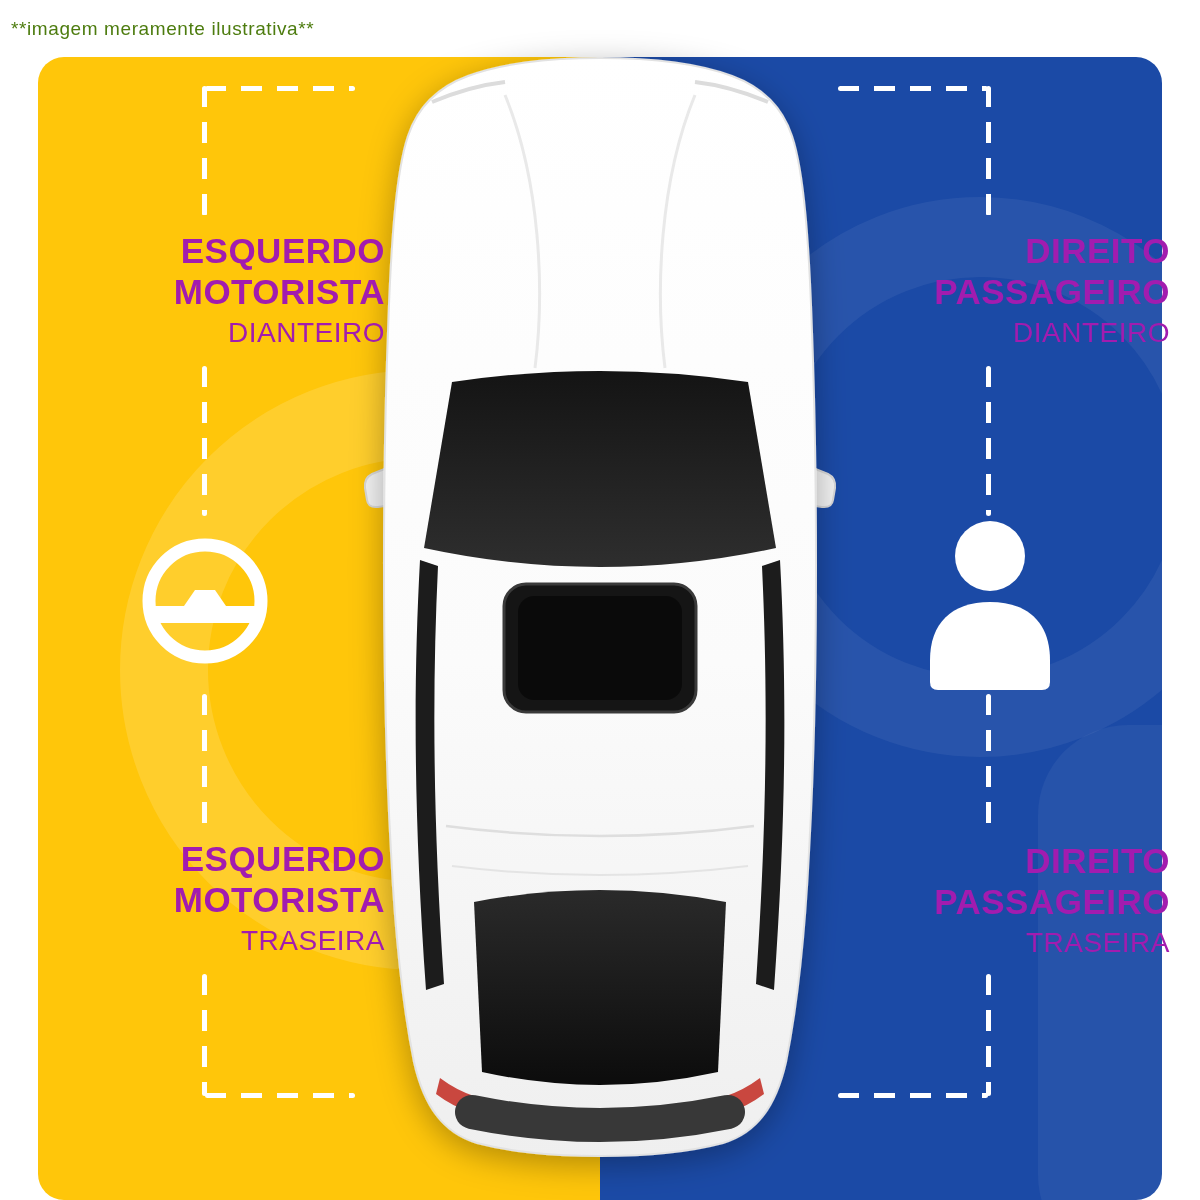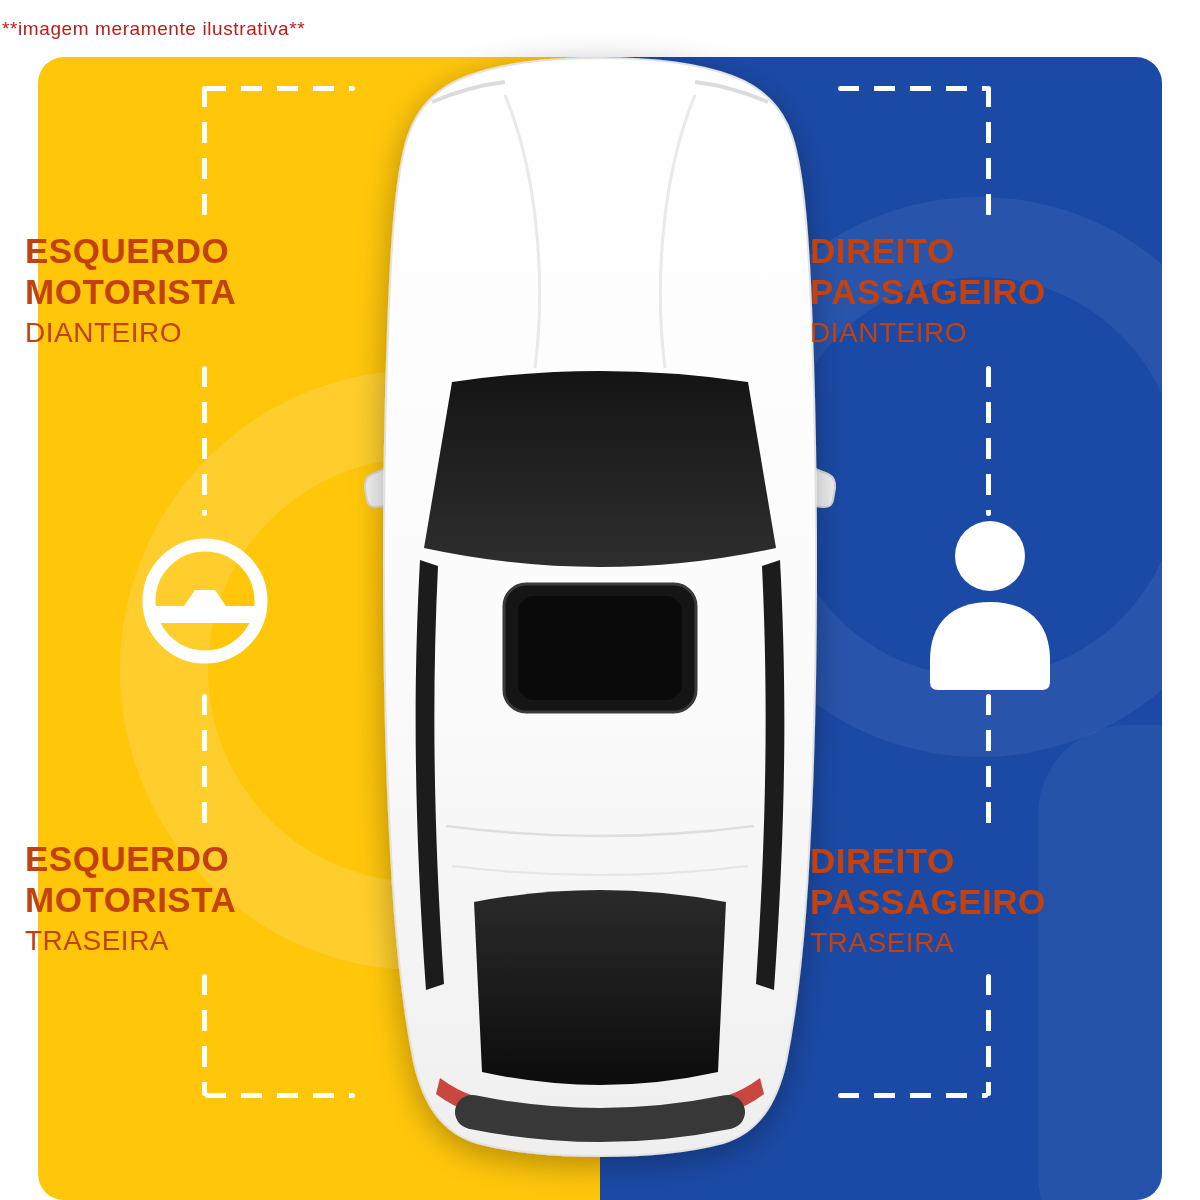--- a/index.html
+++ b/index.html
@@ -3,22 +3,22 @@
 <meta charset="utf-8">
 <style>
   html,body { margin:0; padding:0; }
   body {
     width:1200px; height:1200px; position:relative;
     background:#ffffff; overflow:hidden;
     font-family:"Liberation Sans", sans-serif;
   }
 
   .disclaimer {
-    position:absolute; left:2px; top:18px;
-    font-size:19px; color:#b91c1c; letter-spacing:0.6px; z-index:6;
+    position:absolute; left:11px; top:18px;
+    font-size:19px; color:#4d7c0f; letter-spacing:0.6px; z-index:6;
   }
 
   .panel {
     position:absolute; left:38px; top:57px; width:1124px; height:1143px;
     border-radius:26px; overflow:hidden; display:flex; z-index:1;
   }
   .half { width:50%; height:100%; position:relative; overflow:hidden; }
   .half.left  { background:#FFC60A; }
   .half.right { background:#1B4AA6; }
 
@@ -41,21 +41,21 @@
   .lg-v4  { left:202px; top:974px; height:122px; }
   .lg-bot { left:205px; top:1093px; width:150px; }
   
   .rg-top { left:838px; top:86px;  width:150px; }
   .rg-v1  { left:986px; top:86px;  height:130px; }
   .rg-v2  { left:986px; top:366px; height:150px; }
   .rg-v3  { left:986px; top:694px; height:136px; }
   .rg-v4  { left:986px; top:974px; height:122px; }
   .rg-bot { left:838px; top:1093px; width:150px; }
 
-  .label { position:absolute; width:360px; text-align:left; color:#c2410c; z-index:5; }
+  .label { position:absolute; width:360px; text-align:right; color:#a21caf; z-index:5; }
   .label .b { display:block; font-size:35px; font-weight:800; line-height:41px; letter-spacing:0.5px; }
   .label .r { display:block; font-size:28px; font-weight:400; line-height:41px; letter-spacing:0.5px; }
   .lbl-lf { left:25px;  top:230px; }
   .lbl-rf { left:810px; top:230px; }
   .lbl-lr { left:25px;  top:838px; }
   .lbl-rr { left:810px; top:840px; }
 
   .icon-wrap { position:absolute; z-index:5; }
   .steer-pos  { left:138px; top:534px; width:134px; height:134px; }
   .person-pos { left:920px; top:518px; width:140px; height:172px; }

